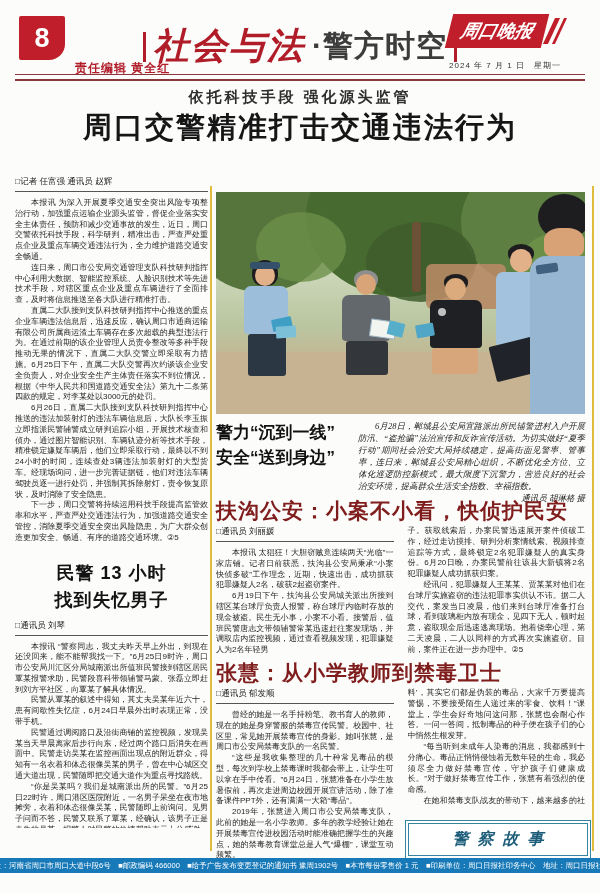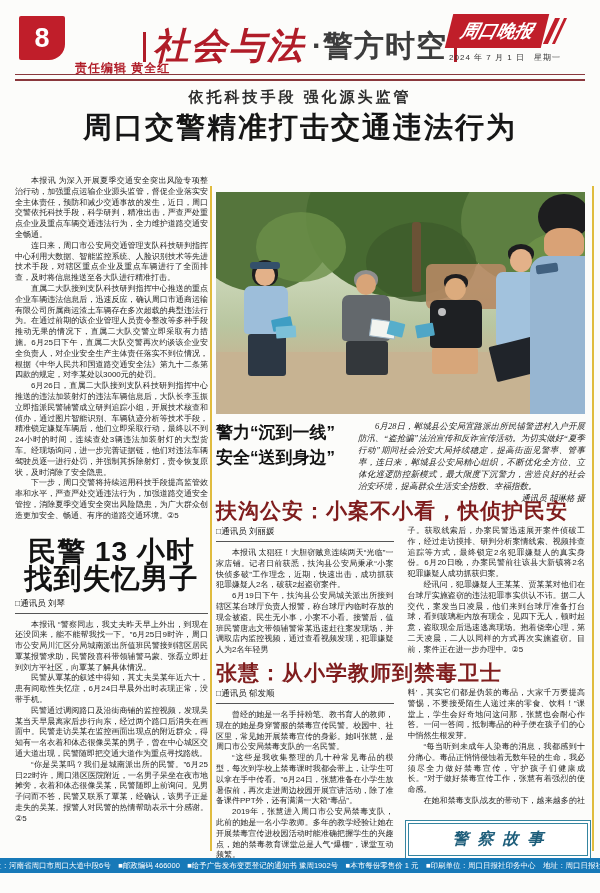--- a/index.html
+++ b/index.html
@@ -16,38 +16,38 @@
   .vbar{display:inline-block;width:3px;height:30px;background:#b01c28;}
   .sec-script{font-family:"Liberation Serif","DejaVu Serif",serif;font-style:italic;font-weight:bold;
               font-size:36px;color:#b01c28;letter-spacing:2px;}
   .sec-rest{font-size:30px;color:#3c3c3c;font-weight:bold;letter-spacing:1px;}
   .masthead{position:absolute;right:0;top:2px;width:160px;text-align:center;}
   .flagwrap{display:flex;align-items:center;justify-content:center;gap:4px;}
   .flag{background:#c01e2a;transform:skewX(-14deg);color:#fff;font-size:18px;font-weight:bold;
         font-style:italic;padding:5px 12px;font-family:"Liberation Serif","DejaVu Serif",serif;white-space:nowrap;}
   .slash{width:5px;height:26px;background:#c01e2a;transform:skewX(-25deg);}
   .slash.s2{width:3px;}
-  .dateline{font-size:8px;color:#333;margin-top:4px;letter-spacing:1px;}
+  .dateline{font-size:8px;color:#333;margin-top:12px;letter-spacing:1px;}
   .double-rule{position:absolute;top:74px;left:15px;right:15px;height:4px;
                border-top:1px solid #8a383c;border-bottom:2px solid #8a383c;}
 
   
   .kicker{position:absolute;top:88px;left:0;right:0;text-align:center;font-size:15px;color:#2e2e2e;
           font-weight:600;letter-spacing:3px;}
   .headline{position:absolute;top:108px;left:0;right:0;text-align:center;font-size:29px;color:#161616;
             font-weight:bold;letter-spacing:2px;}
 
   
   .leftcol{position:absolute;left:15px;top:176px;width:193px;max-height:652px;overflow:hidden;}
   .byline{font-size:8.5px;color:#222;border-bottom:1px solid #555;padding-bottom:3px;margin-bottom:6px;}
   .body p{margin:0;font-size:8px;line-height:10.8px;text-align:justify;text-indent:2em;color:#262626;}
   .vrule{position:absolute;width:2px;background:#e0bc3e;top:186px;bottom:42px;}
   .vrule.vl{left:210px;} .vrule.vr{left:592px;}
 
-  .subhead{margin-top:16px;margin-bottom:6px;text-align:center;font-size:28px;font-weight:bold;
+  .subhead{margin-top:16px;margin-bottom:6px;text-align:center;font-size:18px;font-weight:bold;
            color:#131313;line-height:27px;letter-spacing:1px;}
   .credit-line{position:absolute;left:15px;top:836px;width:193px;text-align:center;font-size:9px;
                font-weight:bold;letter-spacing:3px;}
 
   
   .photo{position:absolute;left:216px;top:192px;width:369px;height:222px;overflow:hidden;
          background:linear-gradient(180deg,#e8eedd 0%,#cdd8ba 35%,#b9c6a0 60%,#c6b492 78%,#c9b795 100%);}
   .blob{position:absolute;border-radius:50%;}
   .person{position:absolute;}
   .head{position:absolute;border-radius:50%;background:#e3b189;}
@@ -107,20 +107,21 @@
   </div>
   <div class="double-rule"></div>
 
   <div class="kicker">依托科技手段 强化源头监管</div>
   <div class="headline">周口交警精准打击交通违法行为</div>
 
   <div class="vrule vl"></div>
   <div class="vrule vr"></div>
 
   <div class="leftcol">
+    <div class="byline">□记者 任富强 通讯员 赵辉</div>
     <div class="body">
       <p>本报讯 为深入开展夏季交通安全突出风险专项整治行动，加强重点运输企业源头监管，督促企业落实安全主体责任，预防和减少交通事故的发生，近日，周口交警依托科技手段，科学研判，精准出击，严查严处重点企业及重点车辆交通违法行为，全力维护道路交通安全畅通。</p>
       <p>连日来，周口市公安局交通管理支队科技研判指挥中心利用大数据、智能监控系统、人脸识别技术等先进技术手段，对辖区重点企业及重点车辆进行了全面排查，及时将信息推送至各大队进行精准打击。</p>
       <p>直属二大队接到支队科技研判指挥中心推送的重点企业车辆违法信息后，迅速反应，确认周口市通商运输有限公司所属商运渣土车辆存在多次超载的典型违法行为。在通过前期的该企业管理人员责令整改等多种手段推动无果的情况下，直属二大队交警立即采取有力措施。6月25日下午，直属二大队交警再次约谈该企业安全负责人，对企业安全生产主体责任落实不到位情况，根据《中华人民共和国道路交通安全法》第九十二条第四款的规定，对李某处以3000元的处罚。</p>
       <p>6月26日，直属二大队接到支队科技研判指挥中心推送的违法加装射灯的违法车辆信息后，大队长李玉振立即指派民警辅警成立研判追踪小组，开展技术核查和侦办，通过图片智能识别、车辆轨迹分析等技术手段，精准锁定嫌疑车辆后，他们立即采取行动，最终以不到24小时的时间，连续查处3辆违法加装射灯的大型货车。经现场询问，进一步完善证据链，他们对违法车辆驾驶员逐一进行处罚，并强制其拆除射灯，责令恢复原状，及时消除了安全隐患。</p>
       <p>下一步，周口交警将持续运用科技手段提高监管效率和水平，严查严处交通违法行为，加强道路交通安全管控，消除夏季交通安全突出风险隐患，为广大群众创造更加安全、畅通、有序的道路交通环境。②5</p>
     </div>
 
     <div class="subhead">
       <div>民警 13 小时</div>

